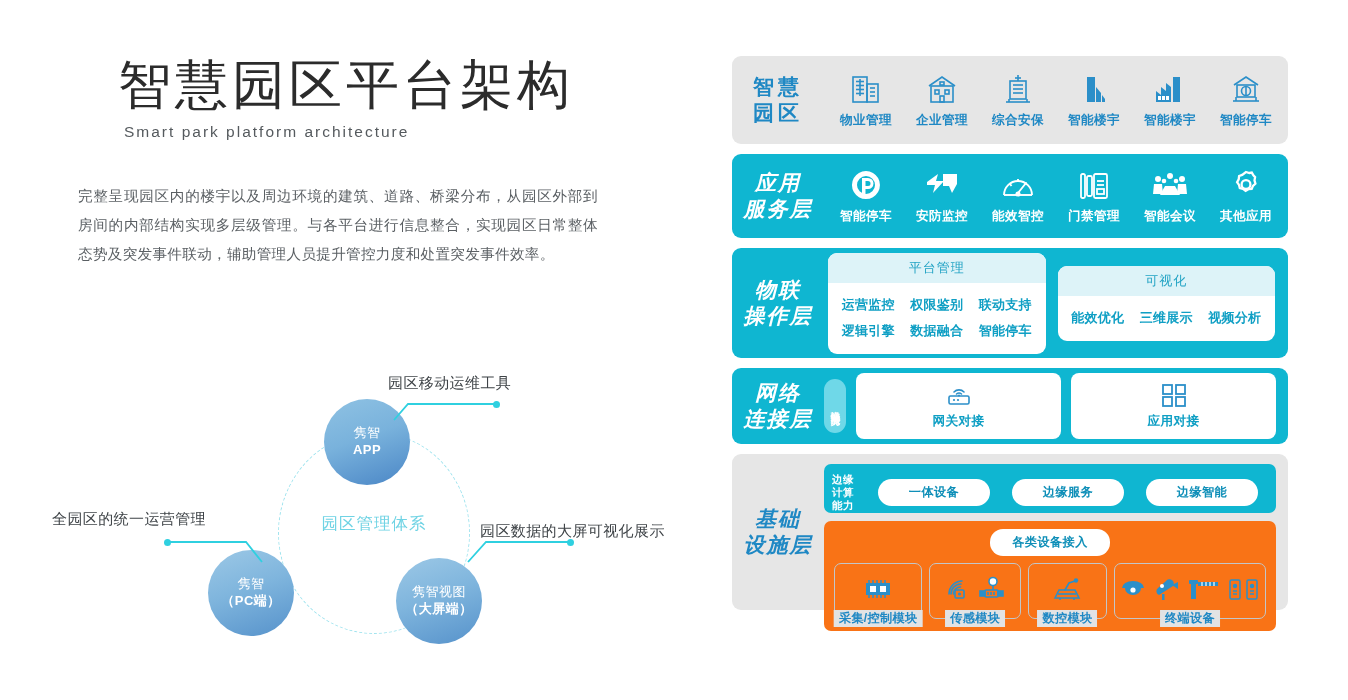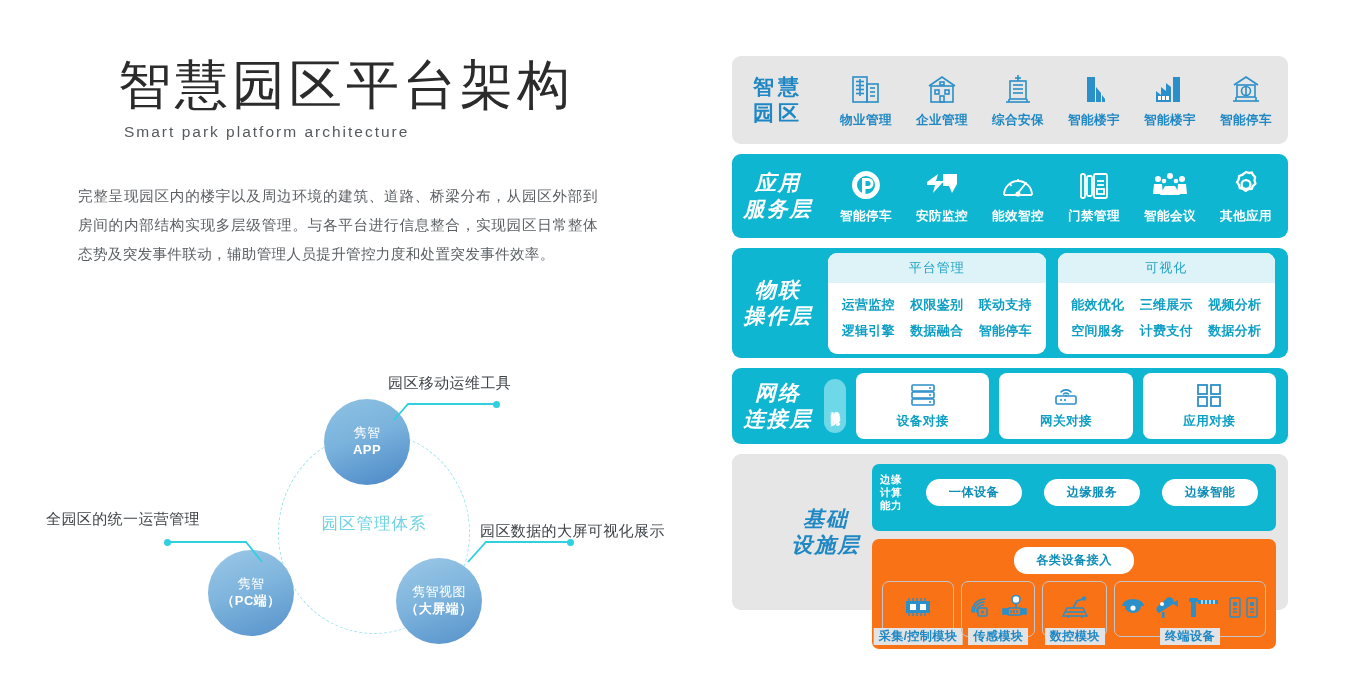--- a/index.html
+++ b/index.html
@@ -81,21 +81,21 @@
   .layer.grey { background: #e6e6e6; }
   .layer.cyan { background: #0fb6d1; }
 
   .layer-title {
     flex: 0 0 92px; display: flex; flex-direction: column;
     align-items: center; justify-content: center;
     font-size: 21px; font-weight: bold; font-style: italic;
     line-height: 1.25; letter-spacing: 2px;
   }
   .layer.grey .layer-title { color: #1f88c4; font-style: normal; letter-spacing: 4px; }
-  .layer#layer-infra .layer-title { font-style: italic; letter-spacing: 2px; margin-left: 48px; }
+  .layer#layer-infra .layer-title { font-style: italic; letter-spacing: 2px; }
   .layer.cyan .layer-title { color: #ffffff; }
 
   .layer-body { flex: 1; display: flex; align-items: center; }
 
   
   .icon-row { display: flex; width: 100%; padding: 0 4px; }
   .icon-cell {
     flex: 1; display: flex; flex-direction: column;
     align-items: center; justify-content: center; gap: 7px;
   }
@@ -134,21 +134,21 @@
     gap: 5px; padding: 9px 0 9px;
   }
   .net-card .cap { font-size: 12.6px; font-weight: bold; color: #0f9fc4; letter-spacing: 0.4px; }
 
   
   #layer-infra { background: #e6e6e6; }
   #layer-infra .layer-body { flex-direction: column; align-items: stretch; padding: 10px 12px 12px 0; gap: 8px; }
 
   #edge-strip {
     background: #0fb6d1; border-radius: 7px; display: flex;
-    align-items: center; padding: 9px 12px 20px 8px; gap: 10px;
+    align-items: center; padding: 9px 12px 2px 8px; gap: 10px;
   }
   #edge-label {
     flex: 0 0 30px; color: #ffffff; font-size: 10.5px; font-weight: bold;
     line-height: 1.22; letter-spacing: 0.5px;
   }
   .edge-pill {
     flex: 1; background: #ffffff; border-radius: 14px; text-align: center;
     font-size: 12.2px; font-weight: bold; color: #0f8fb8; padding: 5px 0;
     letter-spacing: 0.4px; margin: 0 6px;
   }
@@ -218,21 +218,21 @@
         </svg>
         <div class="dot" style="left:473px;top:31px;"></div>
         <div class="ctext" style="left:368px;top:4px;">园区移动运维工具</div>
       </div>
 
       <div class="conn">
         <svg width="100" height="48" style="position:absolute;left:146px;top:146px;">
           <path d="M96,46 L80,26 L2,26" fill="none" stroke="#2fd0e0" stroke-width="1.8"></path>
         </svg>
         <div class="dot" style="left:144px;top:169px;"></div>
-        <div class="ctext" style="left:26px;top:140px;text-align:right;">全园区的统一运营管理</div>
+        <div class="ctext" style="left:32px;top:140px;text-align:right;">全园区的统一运营管理</div>
       </div>
 
       <div class="conn">
         <svg width="110" height="48" style="position:absolute;left:444px;top:146px;">
           <path d="M4,46 L22,26 L106,26" fill="none" stroke="#2fd0e0" stroke-width="1.8"></path>
         </svg>
         <div class="dot" style="left:547px;top:169px;"></div>
         <div class="ctext" style="left:460px;top:152px;">园区数据的大屏可视化展示</div>
       </div>
     </div>
@@ -436,52 +436,34 @@
         </div>
 
         <div class="iot-card">
           <div class="hd">可视化</div>
           <div class="bd">
             <div class="r">
               <span>能效优化</span>
               <span>三维展示</span>
               <span>视频分析</span>
             </div>
-            <div class="r">
-              <span>空间服务</span>
-              <span>计费支付</span>
-              <span>数据分析</span>
-            </div>
           </div>
         </div>
 
       </div>
     </div>
 
     <div class="layer cyan" id="layer-net" style="height:76px;">
       <div class="layer-title">
         <span>网络</span>
         <span>连接层</span>
       </div>
       <div class="layer-body">
         <div id="elastic-stripe">弹性对接能力</div>
 
-        <div class="net-card">
-          <span>
-            <svg width="28" height="26" viewBox="0 0 28 26" fill="none" stroke="#2b8fc9" stroke-width="1.6">
-              <rect x="3" y="3" width="22" height="6" rx="1"></rect>
-              <rect x="3" y="10" width="22" height="6" rx="1"></rect>
-              <rect x="3" y="17" width="22" height="6" rx="1"></rect>
-              <circle cx="21" cy="6" r="1" fill="#2b8fc9" stroke="none"></circle>
-              <circle cx="21" cy="13" r="1" fill="#2b8fc9" stroke="none"></circle>
-              <circle cx="21" cy="20" r="1" fill="#2b8fc9" stroke="none"></circle>
-            </svg>
-          </span>
-          <span class="cap">设备对接</span>
-        </div>
 
         <div class="net-card">
           <span>
             <svg width="28" height="26" viewBox="0 0 28 26" fill="none" stroke="#2b8fc9" stroke-width="1.6">
               <rect x="4" y="14" width="20" height="8" rx="1.5"></rect>
               <circle cx="9" cy="18" r="1.1" fill="#2b8fc9" stroke="none"></circle>
               <circle cx="13" cy="18" r="1.1" fill="#2b8fc9" stroke="none"></circle>
               <path d="M9,10 A7,7 0 0,1 19,10" stroke-linecap="round"></path>
               <path d="M11.5,12 A4,4 0 0,1 16.5,12" stroke-linecap="round"></path>
               <circle cx="14" cy="13.5" r="1" fill="#2b8fc9" stroke="none"></circle>

